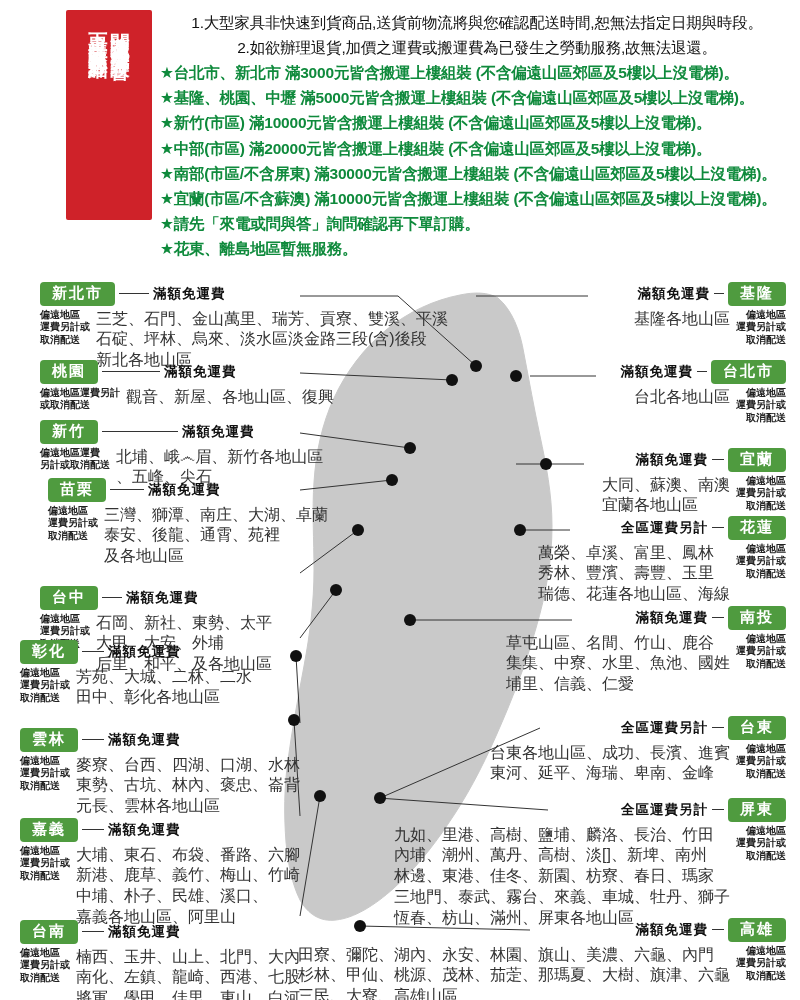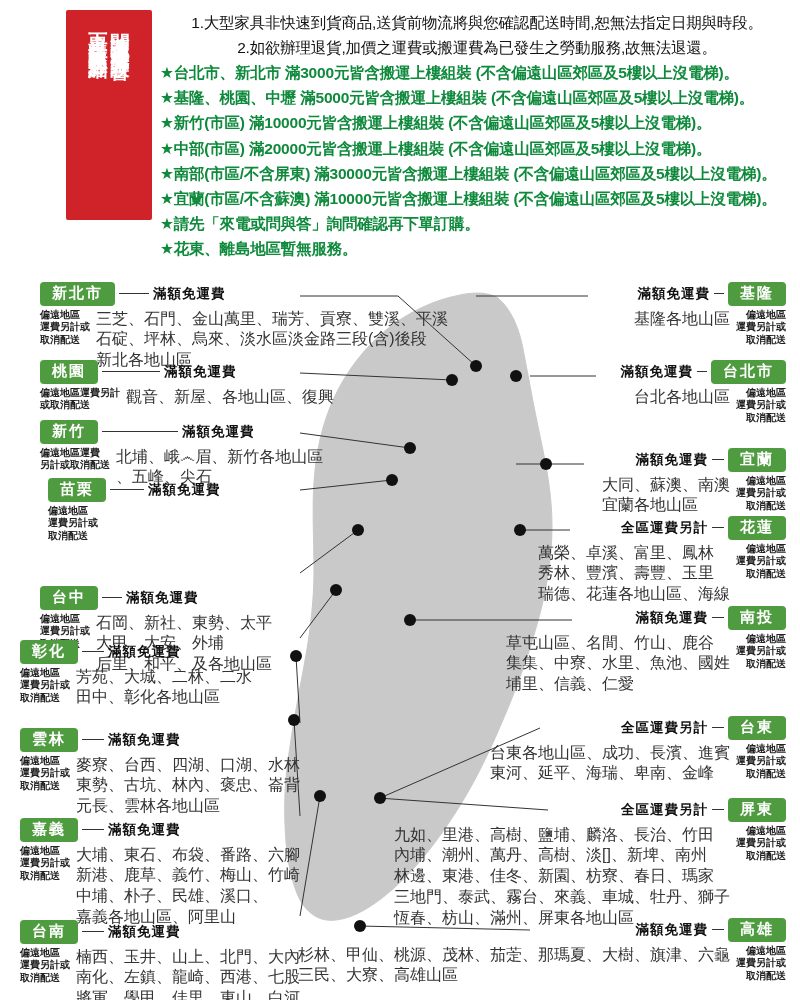--- a/index.html
+++ b/index.html
@@ -244,20 +244,25 @@
   <div class="region left" style="left:48px; top:210px;">
     <div class="row-top">
       <span class="tag">苗栗</span>
       <span class="rule" style="width:34px;"></span>
       <span class="headline">滿額免運費</span>
     </div>
     <div class="body-row">
       <div class="note" style="white-space:pre-line;">偏遠地區
 運費另計或
 取消配送</div>
+      <div class="detail">
+        <div>三灣、獅潭、南庄、大湖、卓蘭</div>
+        <div>泰安、後龍、通霄、苑裡</div>
+        <div>及各地山區</div>
+      </div>
     </div>
   </div>
 
   <div class="region left" style="left:40px; top:290px;margin-top:28px;">
     <div class="row-top">
       <span class="tag">台中</span>
       <span class="rule" style="width:20px;"></span>
       <span class="headline">滿額免運費</span>
     </div>
     <div class="body-row">
@@ -471,19 +476,20 @@
     <div class="row-top">
       <span class="tag">高雄</span>
       <span class="rule" style="width:12px;"></span>
       <span class="headline">滿額免運費</span>
     </div>
     <div class="body-row">
       <div class="note" style="white-space:pre-line;">偏遠地區
 運費另計或
 取消配送</div>
       <div class="detail">
+        <div>田寮、彌陀、湖內、永安、林園、旗山、美濃、六龜、內門</div>
         <div>杉林、甲仙、桃源、茂林、茄萣、那瑪夏、大樹、旗津、六龜</div>
         <div>三民、大寮、高雄山區</div>
       </div>
     </div>
   </div>
 
 </div>
 
 </body></html>

